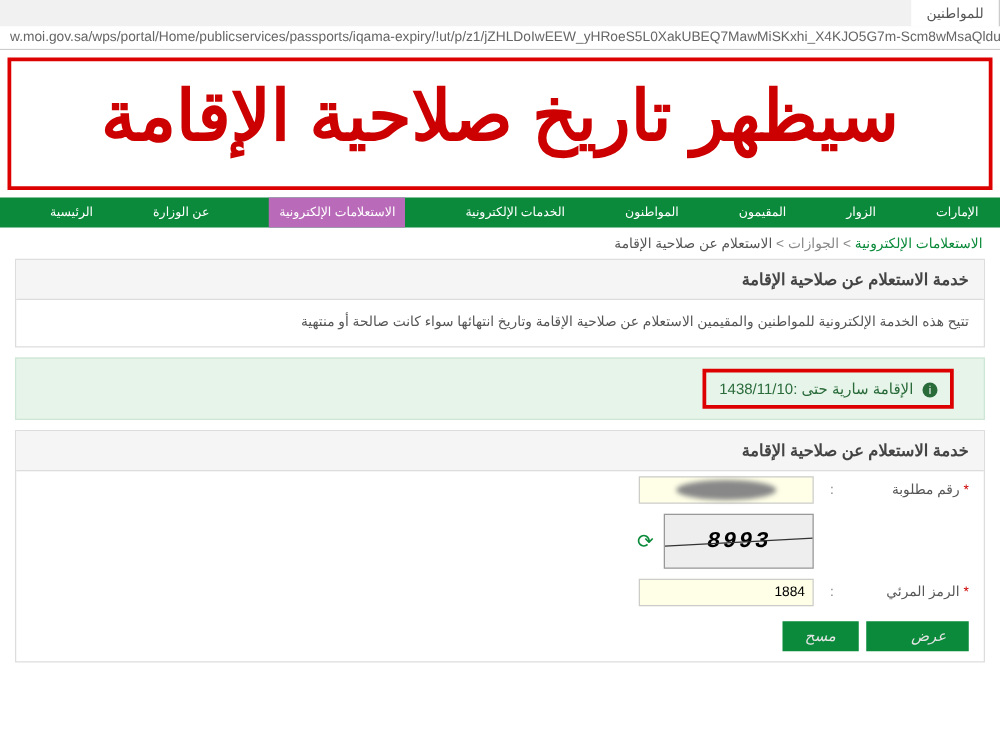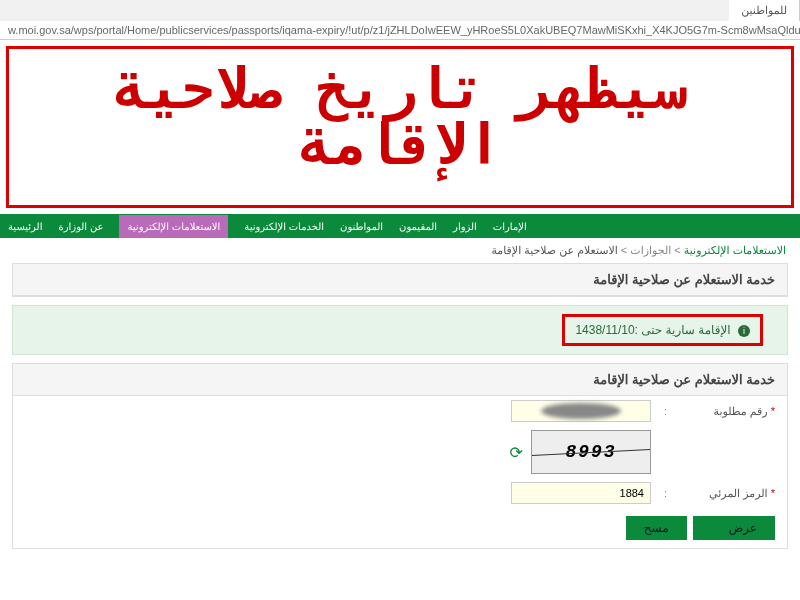--- a/index.html
+++ b/index.html
@@ -3,24 +3,24 @@
 <meta charset="utf-8">
 <style>
 * { margin: 0; padding: 0; box-sizing: border-box; font-family: Arial, sans-serif; }
 body { background: #fff; width: 800px; height: 600px; overflow: hidden; }
 
 .browser-chrome { background: #f1f1f1; border-bottom: 1px solid #ccc; }
 .tab { display: inline-block; background: #fff; padding: 4px 12px; font-size: 11px; color: #555; border-right: 1px solid #ccc; direction: rtl; }
 .url-bar { background: #fff; padding: 3px 8px; font-size: 11px; color: #666; direction: ltr; text-align: left; white-space: nowrap; overflow: hidden; }
 
 .red-banner { border: 3px solid #d00; margin: 6px; padding: 16px 10px 28px 10px; text-align: center; }
-.red-banner-text { color: #c00; font-size: 56px; font-weight: bold; font-family: Liberation Mono, monospace; line-height: 1; }
+.red-banner-text { color: #c00; font-size: 56px; font-weight: bold; font-family: Liberation Sans, sans-serif; line-height: 1; }
 
 .nav-bar { background: #0a8a3a; height: 24px; display: flex; justify-content: flex-end; align-items: center; padding: 0 8px; gap: 16px; }
-.nav-item { color: #fff; font-size: 10px; }
+.nav-item { color: #fff; font-size: 10px; margin-left: 32px; }
 .nav-item.active { background: #b96bb9; padding: 6px 8px; }
 
 .breadcrumb { padding: 6px 14px; font-size: 11px; color: #888; }
 .breadcrumb .bc-first { color: #0a8a3a; }
 .breadcrumb .bc-last { font-weight: normal; color: #555; }
 
 .content-box { border: 1px solid #ddd; margin: 0 12px 8px 12px; }
 .section-title { background: #f5f5f5; padding: 8px 12px; font-size: 13px; font-weight: bold; color: #444; border-bottom: 1px solid #ddd; }
 .section-desc { padding: 10px 12px; font-size: 11px; color: #555; line-height: 1.5; }
 
@@ -41,21 +41,21 @@
 .redacted { width: 80px; height: 16px; background: #888; border-radius: 50%; filter: blur(2px); margin: 0 auto; }
 .input-redacted { display: flex; align-items: center; justify-content: center; }
 
 .captcha-row { display: flex; align-items: center; padding: 4px 12px; gap: 8px; }
 .captcha-spacer { width: 116px; }
 .captcha-img { width: 120px; height: 44px; border: 1px solid #999; background: #eee; display: flex; align-items: center; justify-content: center; font-family: 'Courier New', monospace; font-size: 18px; font-weight: bold; letter-spacing: 2px; font-style: italic; position: relative; overflow: hidden; }
 .captcha-img::before { content: ''; position: absolute; top: 50%; left: -5px; right: -5px; height: 1px; background: #333; transform: rotate(-3deg); }
 .refresh-icon { color: #0a8a3a; font-size: 16px; cursor: pointer; }
 
 .btn-row { display: flex; gap: 6px; padding: 8px 12px 8px 130px; }
-.btn { padding: 5px 18px; font-size: 12px; color: #0f172a; border: none; cursor: pointer; }
+.btn { padding: 5px 18px; font-size: 12px; color: #e5e5e5; border: none; cursor: pointer; font-style: italic; }
 .btn-submit { background: #0a8a3a; padding-left: 36px; }
 .btn-clear { background: #0a8a3a; }
 </style>
 </head>
 <body>
 
 <div class="browser-chrome">
   <div class="tab">للمواطنين</div>
   <div class="url-bar">w.moi.gov.sa/wps/portal/Home/publicservices/passports/iqama-expiry/!ut/p/z1/jZHLDoIwEEW_yHRoeS5L0XakUBEQ7MawMiSKxhi_X4KJO5G7m-Scm8wMsaQlduhe_bl79rehu</div>
 </div>
@@ -78,20 +78,21 @@
 <div class="breadcrumb">
   <span class="bc-first">الاستعلامات الإلكترونية</span>
   <span> &gt; </span>
   <span>الجوازات</span>
   <span> &gt; </span>
   <span class="bc-last">الاستعلام عن صلاحية الإقامة</span>
 </div>
 
 <div class="content-box">
   <div class="section-title">خدمة الاستعلام عن صلاحية الإقامة</div>
+  <div class="section-desc">تتيح هذه الخدمة الإلكترونية للمواطنين والمقيمين الاستعلام عن صلاحية الإقامة وتاريخ انتهائها سواء كانت صالحة أو منتهية</div>
 </div>
 
 <div class="alert-wrap">
   <div class="alert-success">
     <span class="alert-highlight">
       <span class="alert-icon">i</span>
       <span>الإقامة سارية حتى :1438/11/10</span>
     </span>
   </div>
 </div>

